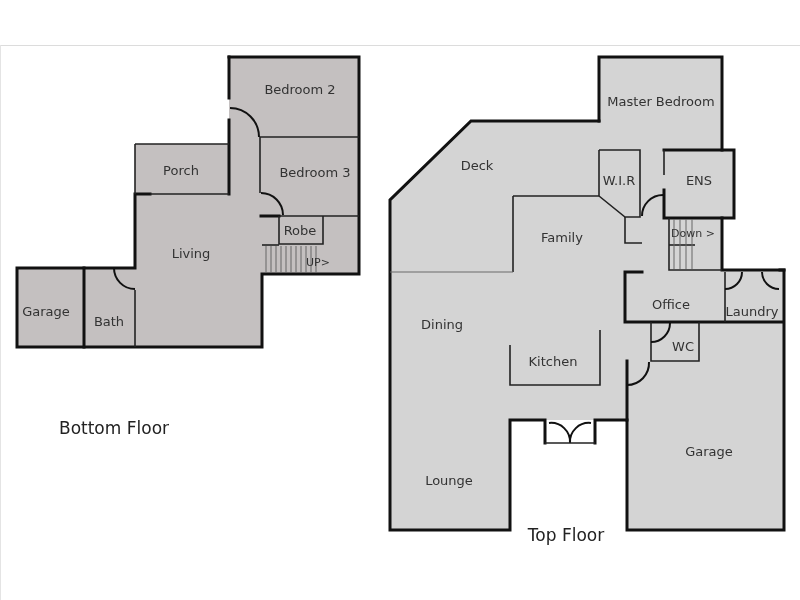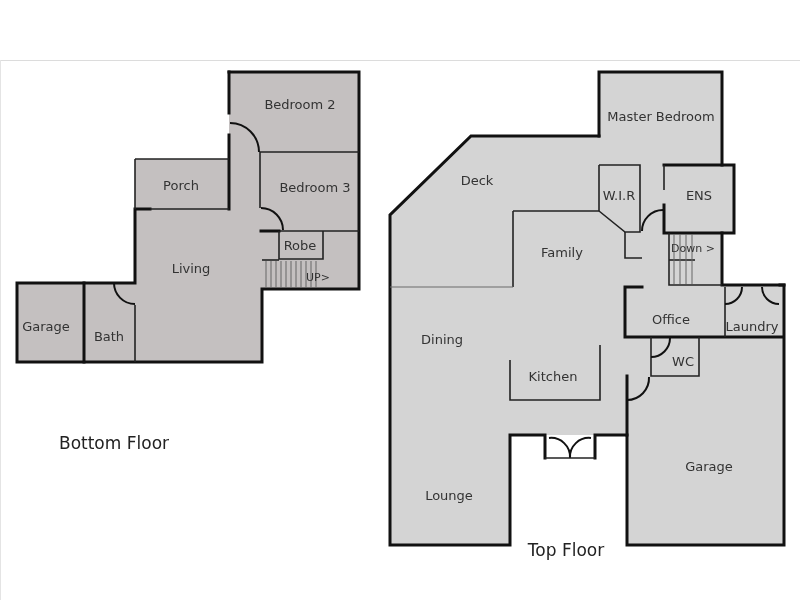--- a/index.html
+++ b/index.html
@@ -1,17 +1,17 @@
 <!DOCTYPE html>
 <html><head>
 <meta charset="utf-8">
 <style>
   html, body { margin: 0; padding: 0; background: #ffffff; }
   body { width: 800px; height: 600px; overflow: hidden; position: relative; font-family: "DejaVu Sans", sans-serif; }
-  .frame { position: absolute; left: 0; top: 15px; width: 800px; height: 440px; }
+  .frame { position: absolute; left: 0; top: 0; width: 800px; height: 440px; }
   .topline { position: absolute; left: 0; top: 45px; width: 800px; height: 1px; background: #dcdcdc; }
   .leftline { position: absolute; left: 0; top: 45px; width: 1px; height: 555px; background: #e4e4e4; }
   svg { position: absolute; left: 0; top: 0; }
   .room-label { font-family: "DejaVu Sans", sans-serif; font-size: 13px; fill: #333333; }
   .room-label-sm { font-family: "DejaVu Sans", sans-serif; font-size: 11px; fill: #333333; }
   .floor-label { font-family: "DejaVu Sans", sans-serif; font-size: 17px; fill: #222222; }
   .wall { fill: none; stroke: #111111; stroke-width: 3; stroke-linecap: square; stroke-linejoin: miter; }
   .wall-thin { fill: none; stroke: #222222; stroke-width: 1.6; }
   .wall-faint { fill: none; stroke: #6a6a6a; stroke-width: 1.2; }
   .stair { stroke: #666666; stroke-width: 1; }

